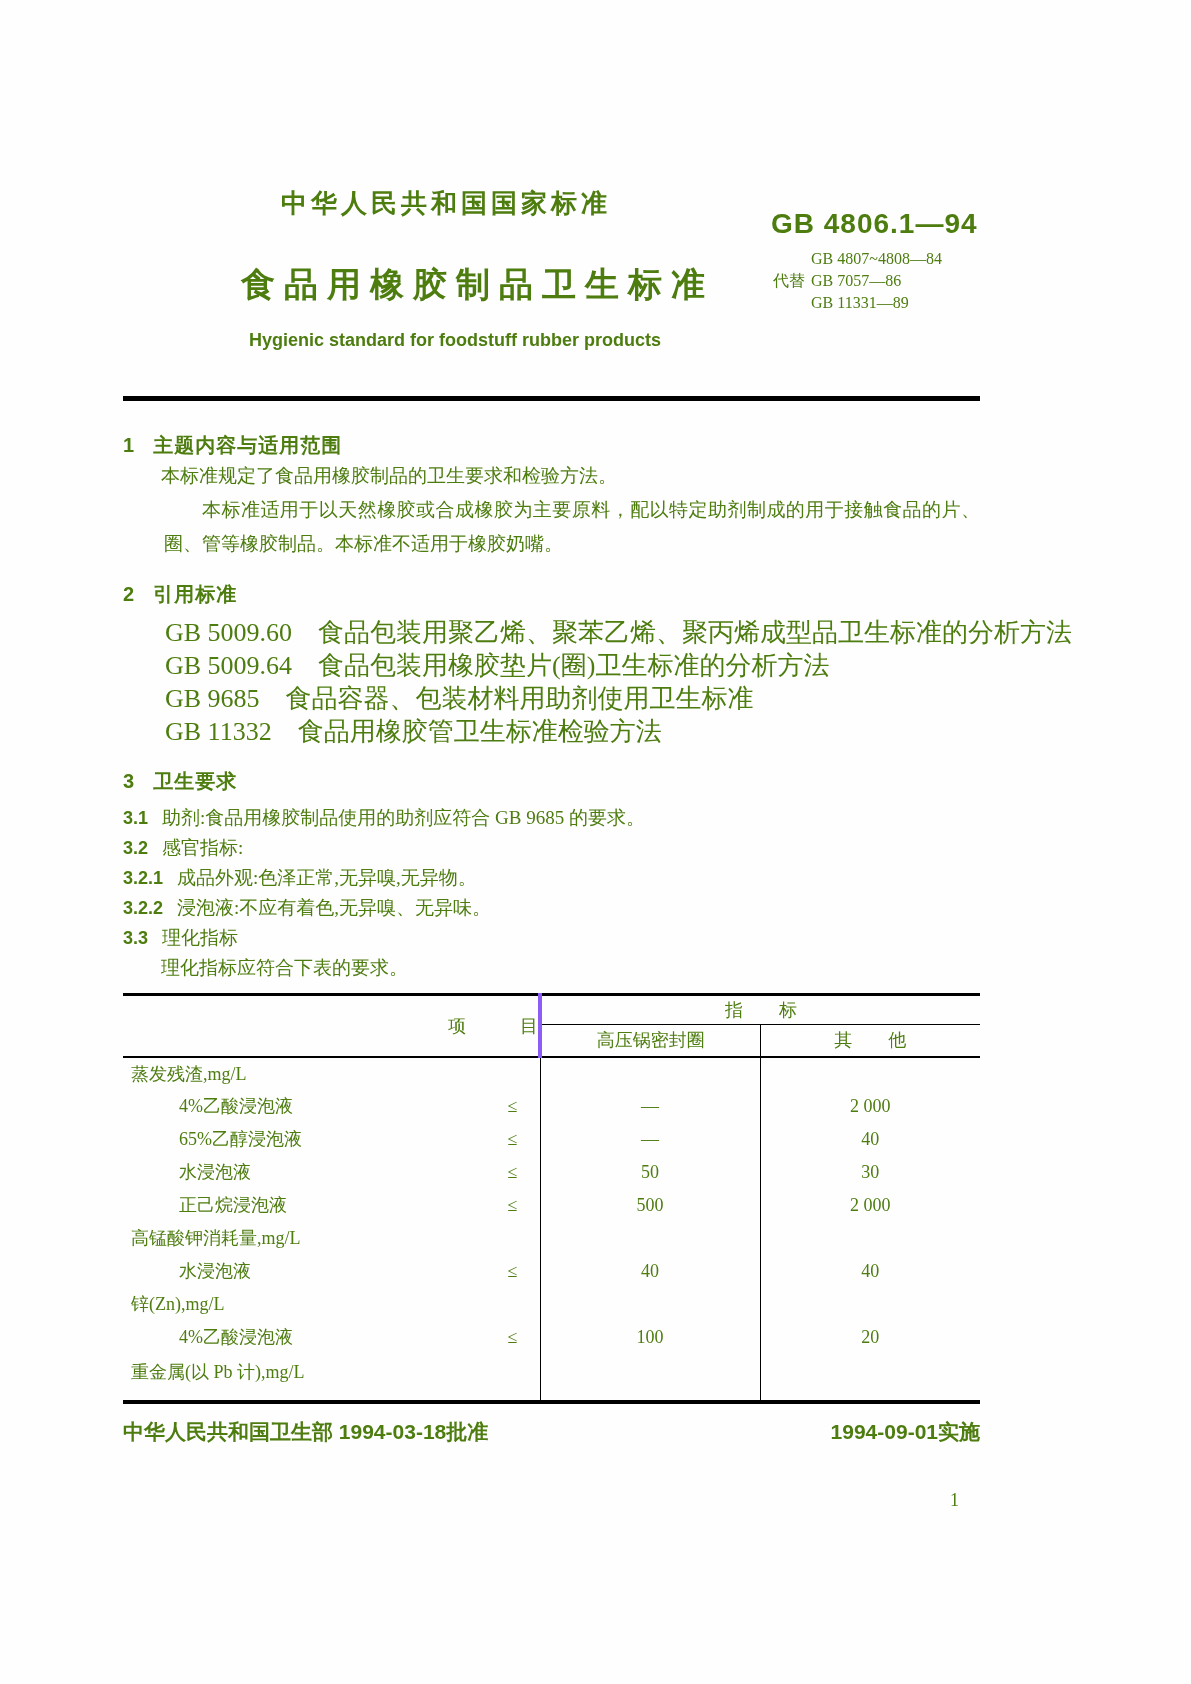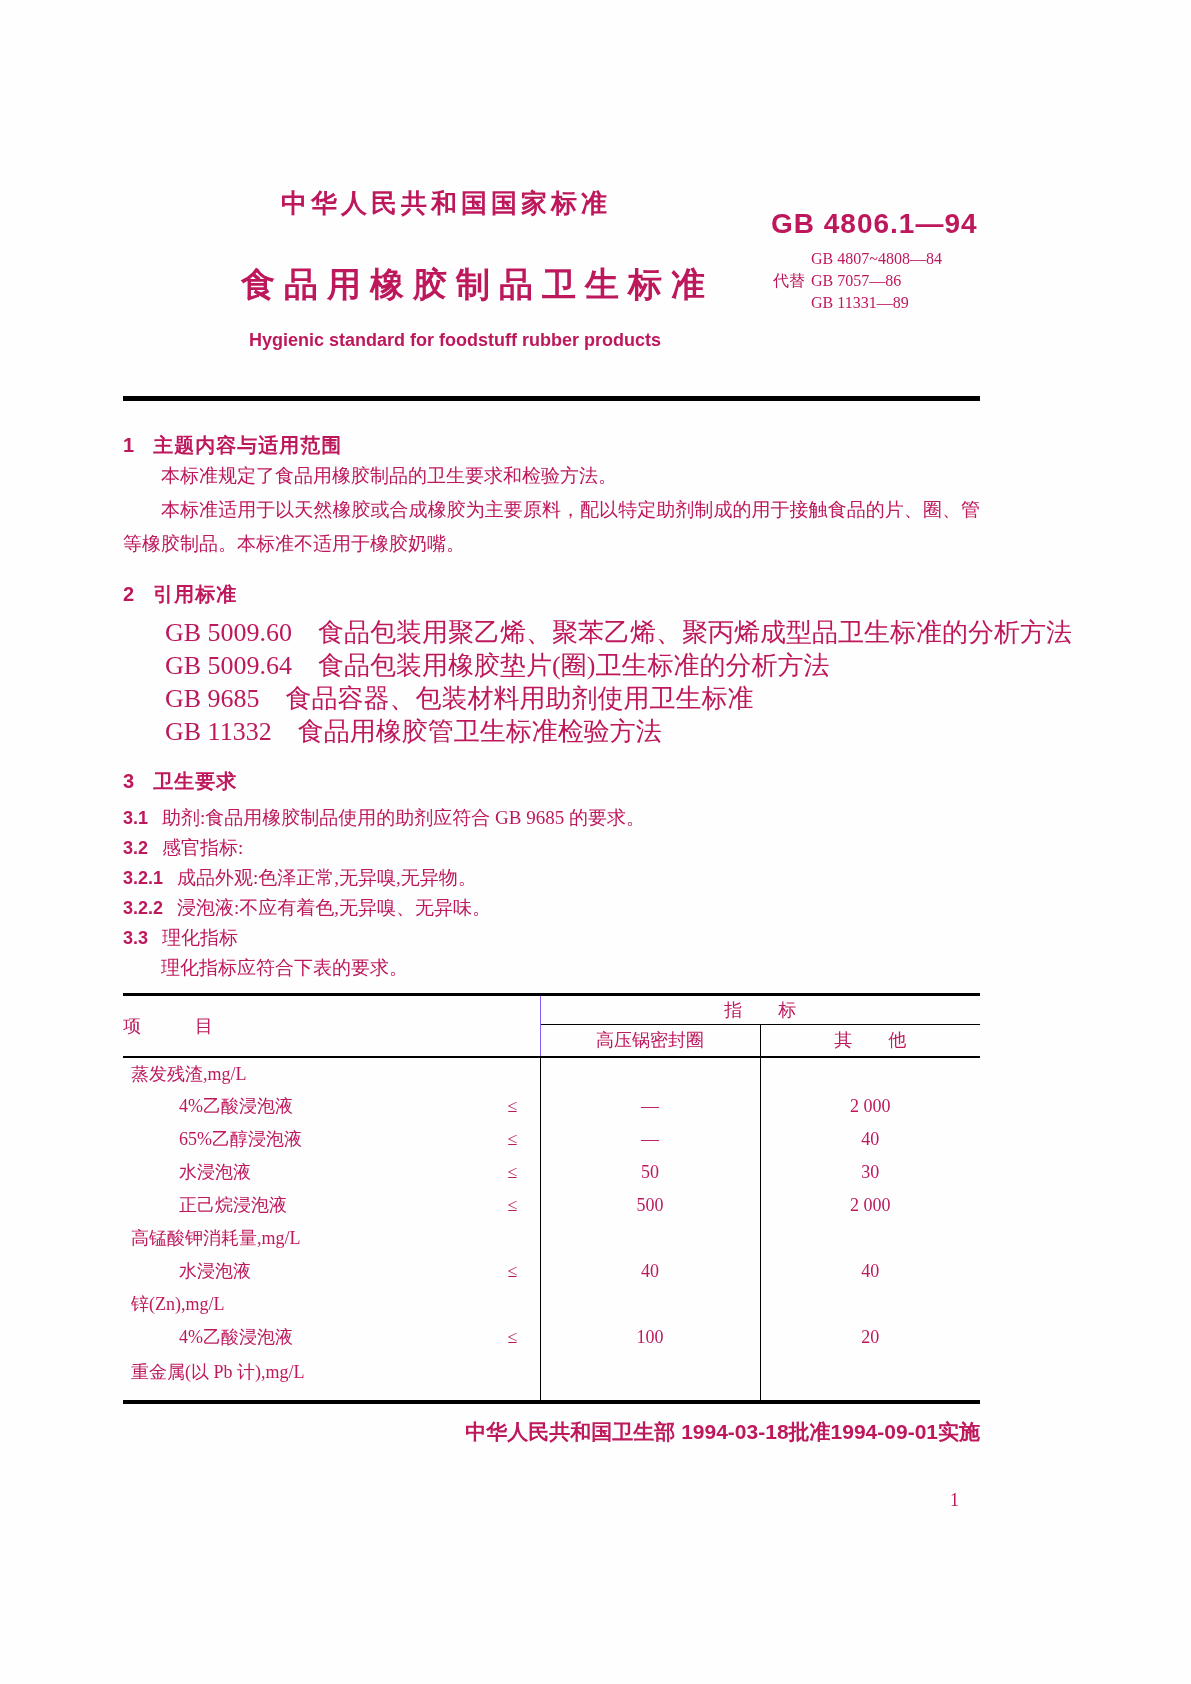--- a/index.html
+++ b/index.html
@@ -3,21 +3,21 @@
 <meta charset="utf-8">
 <style>
   * { box-sizing: border-box; margin: 0; padding: 0; }
   body { margin: 0; background: #ffffff; }
 
   .page {
     position: relative;
     width: 1191px;
     height: 1684px;
     background: #fefefe;
-    color: #be185d;
+    color: #4d7c0f;
     font-family: "Liberation Serif", "DejaVu Serif", serif;
     overflow: hidden;
   }
   .content { padding: 0 211px 0 123px; }
 
   .hei { font-family: "Liberation Sans", "DejaVu Sans", sans-serif; font-weight: 700; }
 
   
   .hdr { position: relative; height: 412px; }
   .org-title { position: absolute; left: 158px; top: 186px; font-size: 26px; letter-spacing: 4px; white-space: nowrap; }
@@ -26,57 +26,57 @@
   .replaces  { position: absolute; left: 650px; top: 248px; display: flex; align-items: center; font-size: 16px; }
   .replaces-label { margin-right: 6px; white-space: nowrap; text-align: right; }
   .replace-line { line-height: 22px; white-space: nowrap; }
   .title-en  { position: absolute; left: 126px; top: 330px; font-size: 18px; white-space: nowrap; }
   .rule-top  { position: absolute; left: 0; right: 0; top: 396px; height: 5px; background: #000; }
 
   
   .sec-heading { font-size: 20px; margin-top: 20px; letter-spacing: 1px; }
   .sec-heading .sec-num { margin-right: 18px; }
   .para { font-size: 19px; line-height: 34px; text-indent: 2em; text-align: justify; }
-  .para.tight { margin-top: 0; }
+  .para.tight { margin-top: 0; margin-left: 41px; }
 
   .refs { margin-top: 8px; }
   .ref-line { font-size: 26px; line-height: 33px; padding-left: 42px; white-space: nowrap; }
 
   .clauses { margin-top: 8px; }
   .clause { font-size: 19px; line-height: 30px; }
   .clause-num { margin-right: 14px; font-size: 18px; }
   .table-intro { font-size: 19px; line-height: 30px; text-indent: 2em; }
 
   
   .spec-table {
     width: 100%;
     border-collapse: collapse;
     margin-top: 10px;
     border-top: 3px solid #000;
     table-layout: fixed;
   }
   .col1 { width: 417px; } .col2 { width: 220px; } .col3 { width: 220px; }
   .spec-table th { font-weight: 400; font-size: 18px; }
-  .th-item  { border-right: 1px solid #8b5cf6; border-bottom: 2px solid #000; text-align: left; }
+  .th-item  { border-right: 4px solid #8b5cf6; border-bottom: 2px solid #000; text-align: right; }
   .th-index { border-bottom: 1px solid #000; height: 30px; text-align: center; }
   .th-sub   { height: 32px; border-bottom: 2px solid #000; text-align: center; }
   .th-sub.mid { border-right: 1px solid #000; }
   .spec-table tbody td { height: 33px; font-size: 18px; vertical-align: middle; }
   .td-item { position: relative; padding-left: 8px; border-right: 1px solid #000; }
   .td-val  { text-align: center; font-size: 17px; }
   .td-val.mid { border-right: 1px solid #000; }
   .item-label { display: inline-block; }
   .item-label.indent { padding-left: 48px; }
   .le-symbol { position: absolute; right: 22px; top: 50%; transform: translateY(-50%); font-size: 18px; }
   .spec-table tbody tr:last-child td { height: 46px; vertical-align: top; padding-top: 6px; }
   .spec-table tbody tr:last-child .le-symbol { top: 16px; transform: none; }
 
   
   .rule-bottom { height: 4px; background: #000; }
-  .footer-row { display: flex; justify-content: flex-end; margin-top: 14px; font-size: 21px; }
+  .footer-row { display: flex; justify-content: space-between; margin-top: 14px; font-size: 21px; }
   .page-number { position: absolute; right: 232px; top: 1490px; font-size: 18px; }
 </style>
 </head>
 <body>
 
 <div class="page">
   <div class="content">
 
     <div class="hdr">
       <div class="org-title hei">中华人民共和国国家标准</div>

